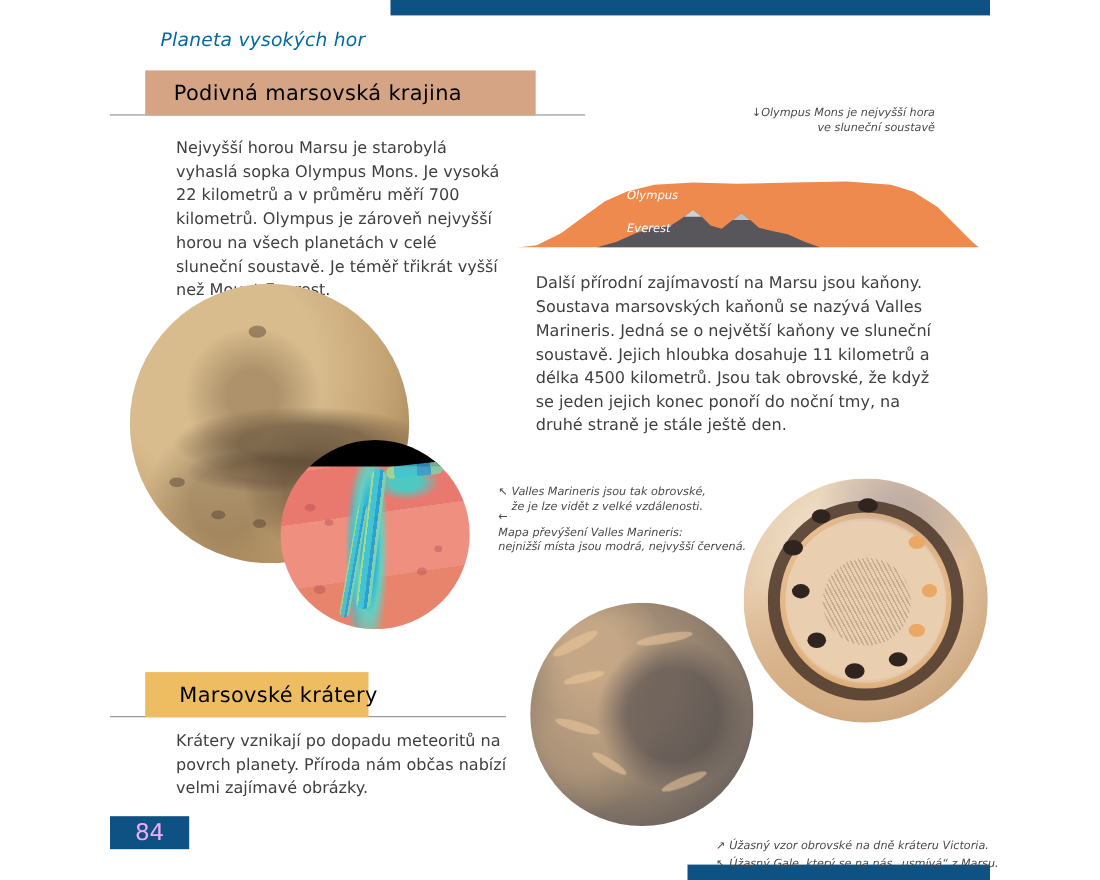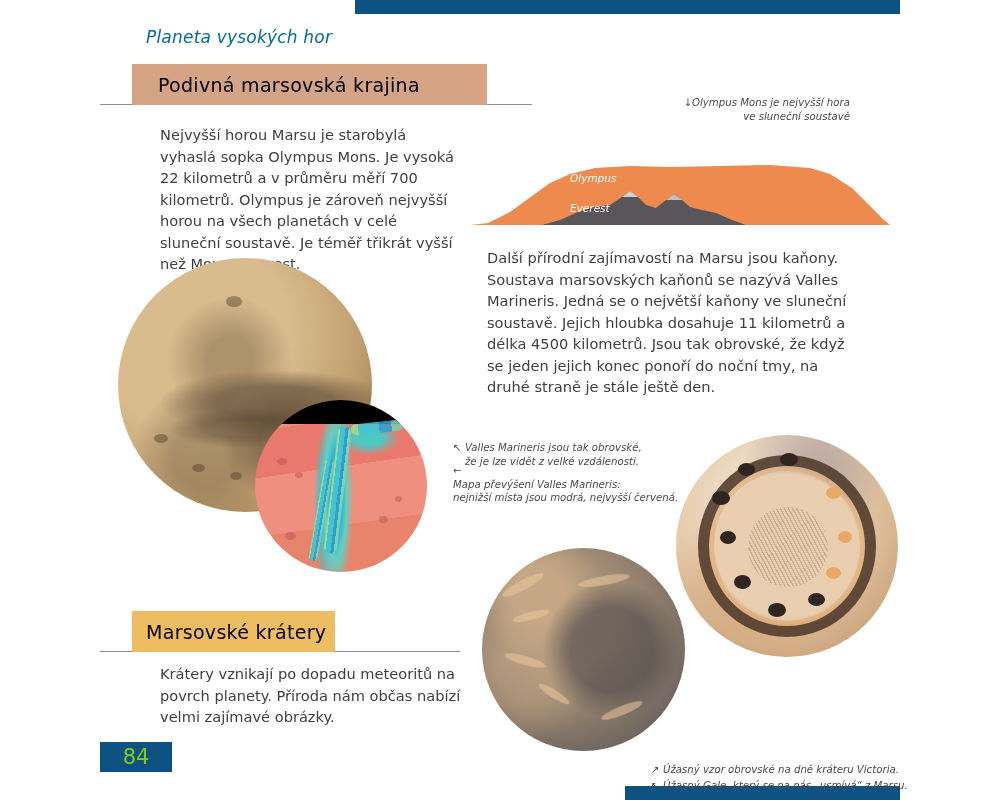--- a/index.html
+++ b/index.html
@@ -75,21 +75,21 @@
     height: 41px;
     background: #d5a485;
     padding-left: 26px;
   }
   .heading-2 {
     left: 132px;
     top: 611px;
     width: 203px;
     height: 41px;
     background: #eebd62;
-    padding-left: 14px;
+    padding-left: 31px;
   }
 
   
   .body-text {
     position: absolute;
     font-size: 14.6px;
     line-height: 21.5px;
     color: #3f3f3f;
   }
   .para-1 { left: 160px; top: 124px; width: 300px; }
@@ -251,21 +251,21 @@
   }
 
   
   .page-number {
     position: absolute;
     left: 100px;
     top: 742px;
     width: 72px;
     height: 30px;
     background: #0d5283;
-    color: #84cc16;
+    color: #f0abfc;
     font-size: 21px;
     display: flex;
     align-items: center;
     justify-content: center;
   }
 </style>
 </head>
 <body>
 
 <div class="bar-blue-top"></div>

